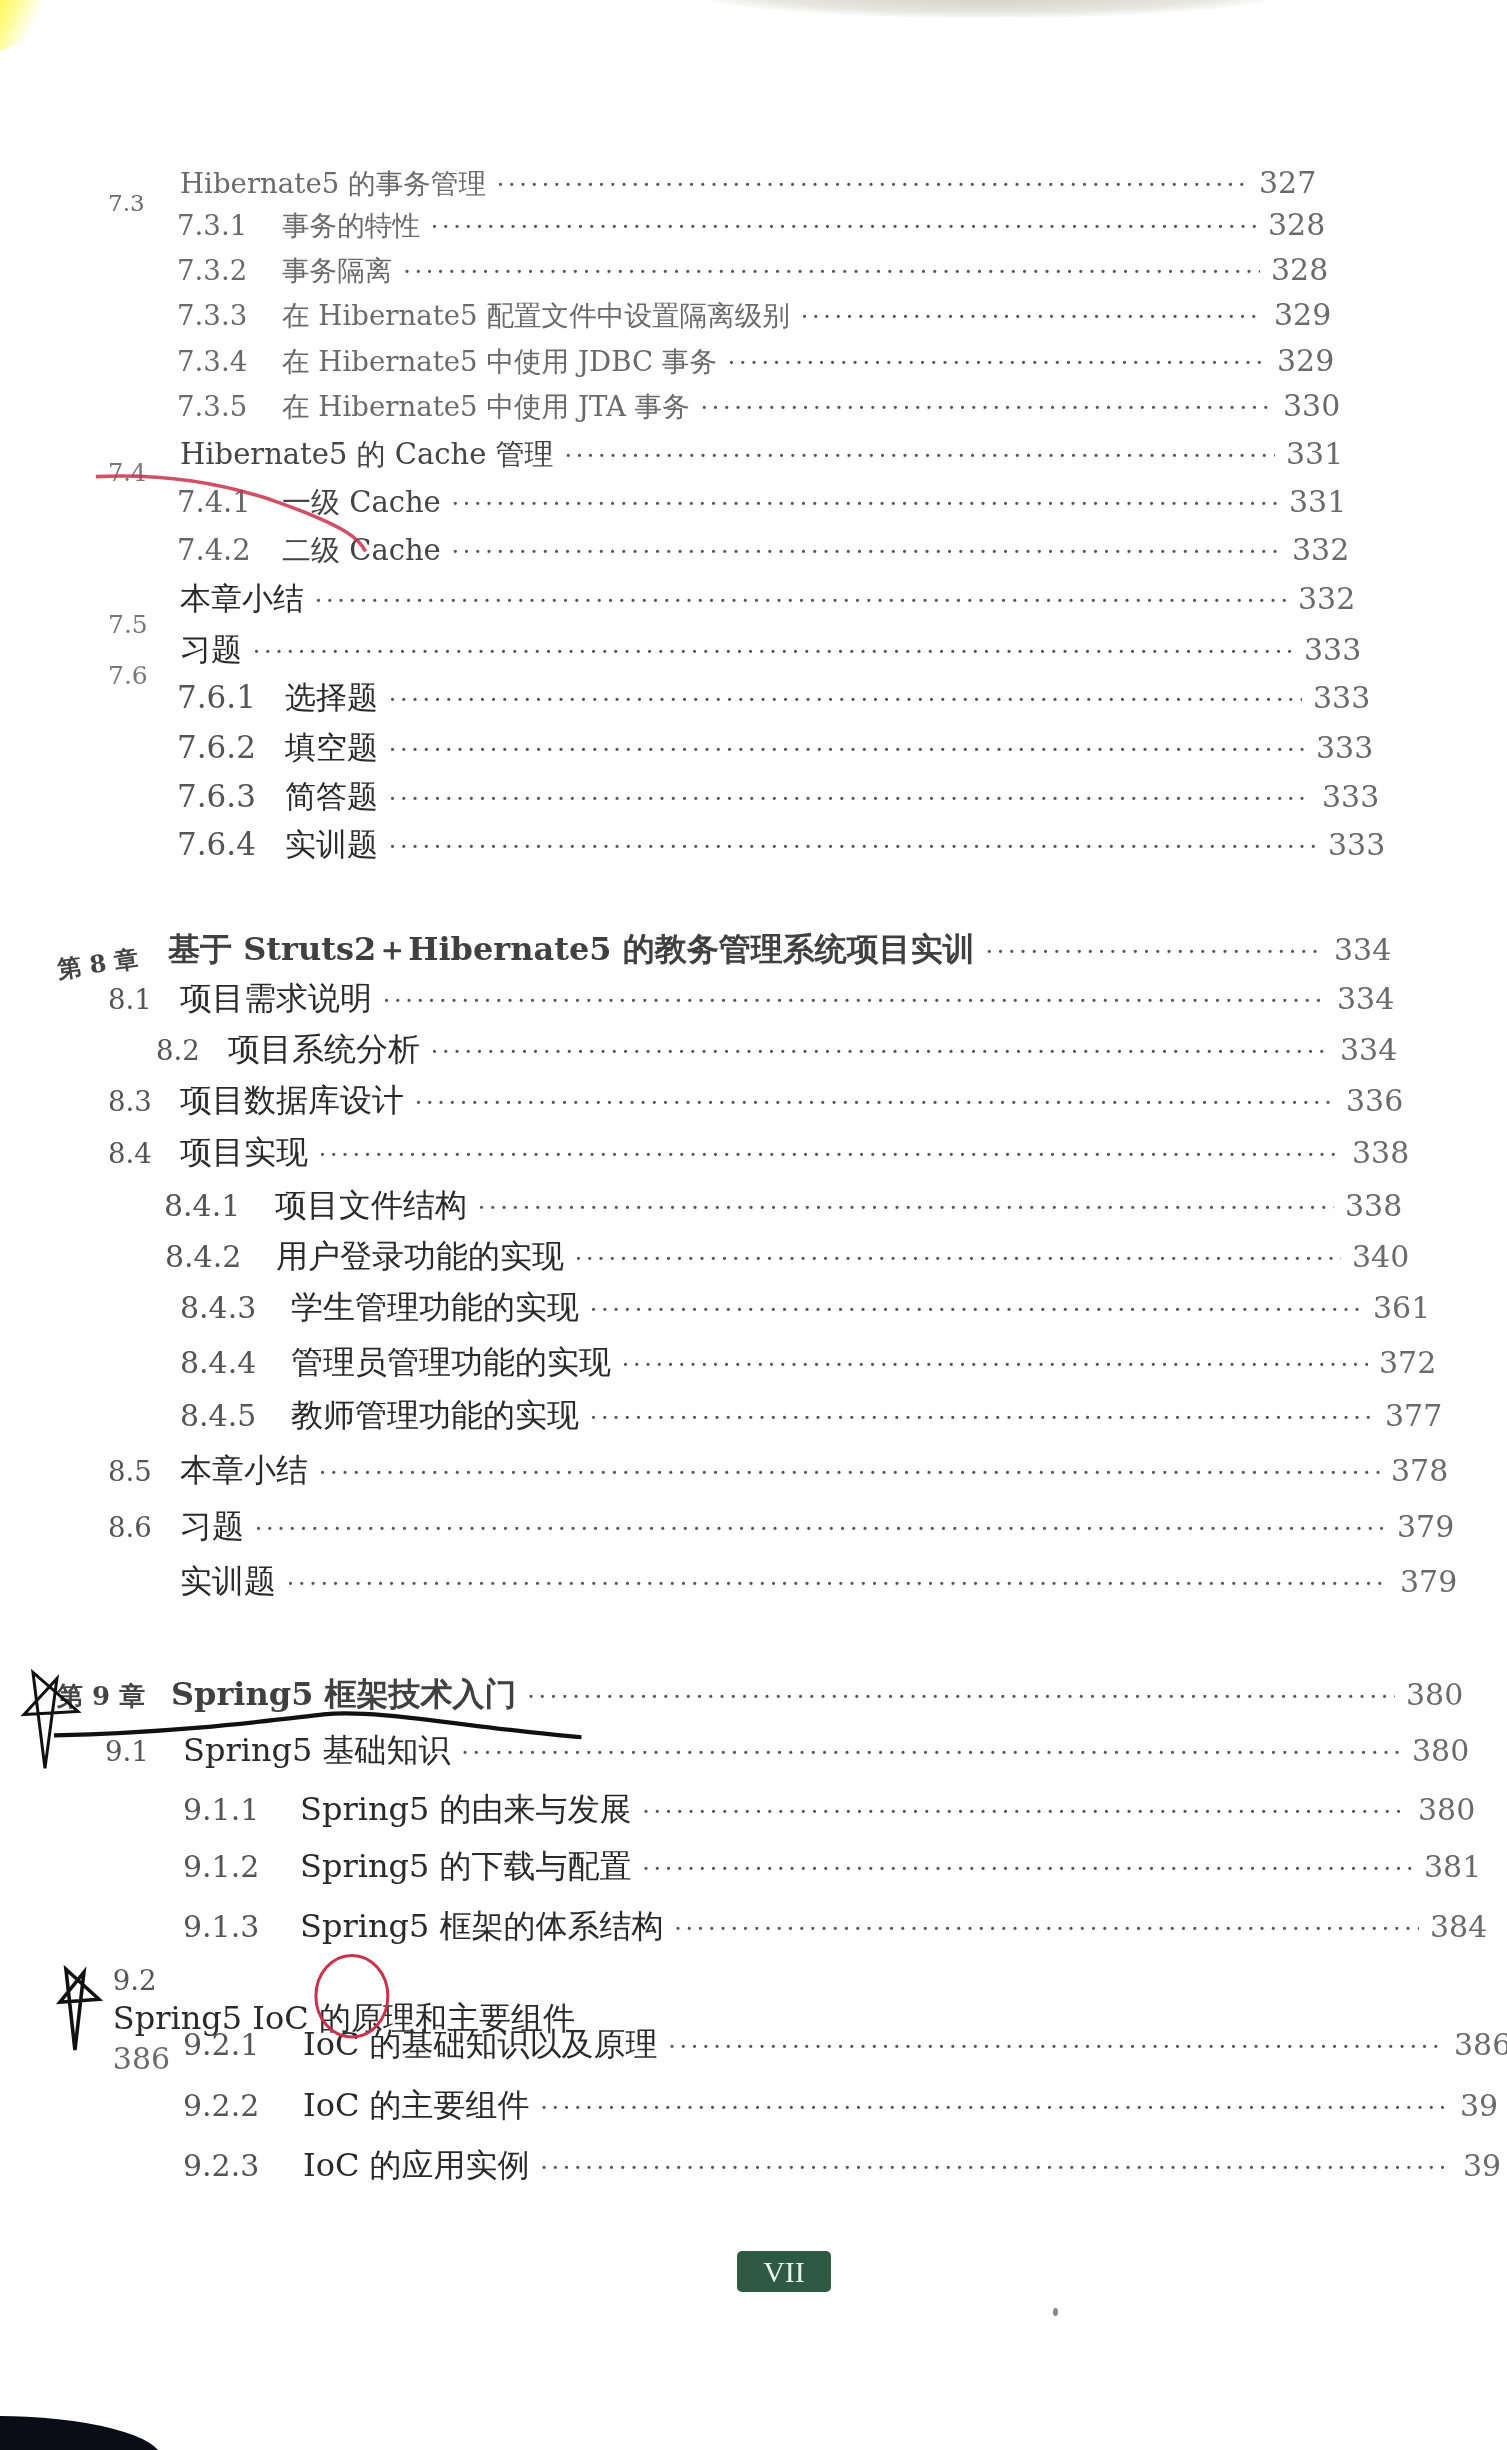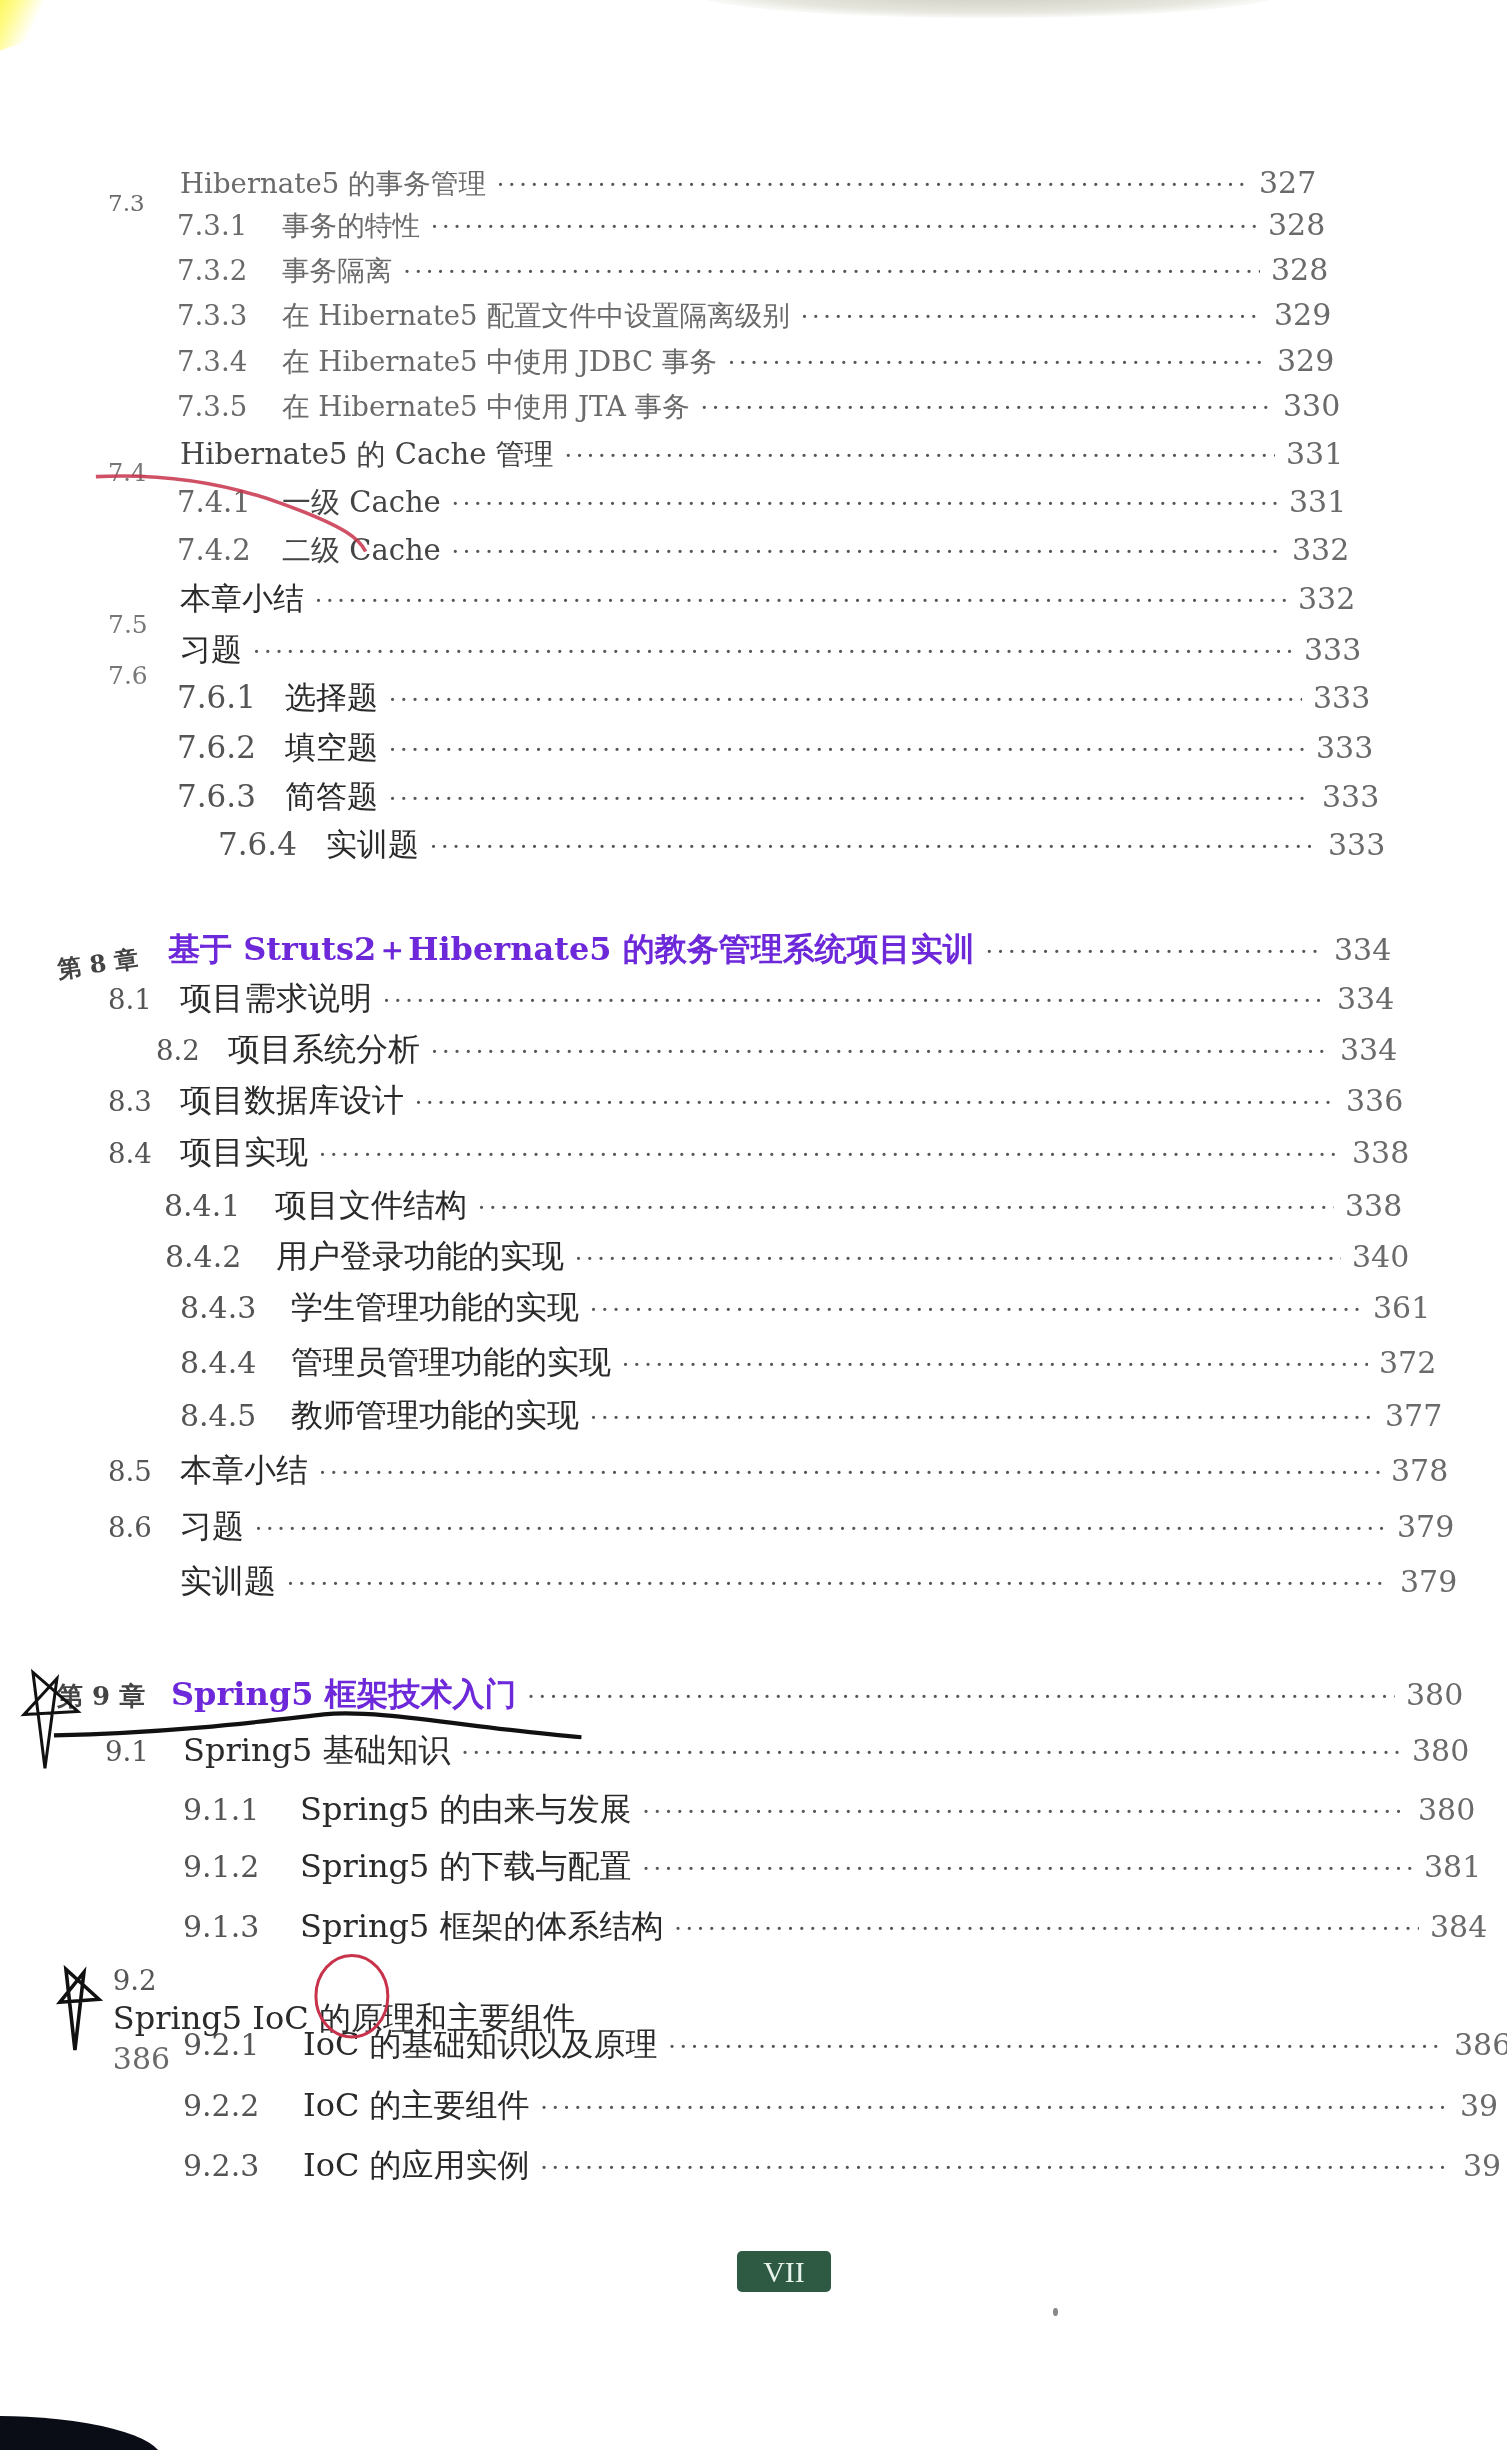--- a/index.html
+++ b/index.html
@@ -31,21 +31,21 @@
   .dots {
     flex: 1; overflow: hidden; margin: 0 10.8px; color: #555; letter-spacing: 3.6px;
     font-size: 24px;
   }
   .dots::before {
     content: "··································································································································";
   }
   .page { display: inline-block; color: #6a6a6a; font-size: 30px; min-width: 66px; }
   .faint .num, .faint .title { color: #6a6a6a; }
   .faint { font-size: 27.6px; }
-  .chapter .title { font-weight: bold; color: #6d28d9; font-size: 32px; }
+  .chapter .title { font-weight: bold; color: #404040; font-size: 32px; }
   .chapter .num { font-weight: bold; color: #444; font-size: 26px; }
   .badge {
     position: absolute; left: 737px; top: 2251px; width: 94px; height: 41px;
     background: #2e5a44; border-radius: 5px; color: #e8f3ec;
     font-size: 30px; display: flex; align-items: center; justify-content: center;
     font-family: "Liberation Serif", serif;
   }
   .annot { position: absolute; pointer-events: none; }
   .stray-dot { position: absolute; width: 4.8px; height: 8.4px; background: #888; border-radius: 50%; }
 </style>
@@ -134,21 +134,21 @@
   <span class="dots"></span>
   <span class="page">333</span>
 </div>
 <div class="toc-row" style="left:177px; top:776px; width:1211px;">
   <span class="num" style="width:108px;">7.6.3</span>
   <span class="title">简答题</span>
   <span class="dots"></span>
   <span class="page">333</span>
 </div>
 <div class="toc-row" style="left:177px; top:824px; width:1217px;">
-  <span class="num" style="width:108px;margin-left:41px;">7.6.4</span>
+  <span class="num" style="width:108px;">7.6.4</span>
   <span class="title">实训题</span>
   <span class="dots"></span>
   <span class="page">333</span>
 </div>
 
 <div class="toc-row chapter" style="left:57px; top:928px; width:1343px;">
   <span class="num" style="width:111px; font-size:24px; position:relative; top:9.6px; transform:rotate(-8deg);">第 8 章</span>
   <span class="title">基于 Struts2＋Hibernate5 的教务管理系统项目实训</span>
   <span class="dots"></span>
   <span class="page">334</span>

